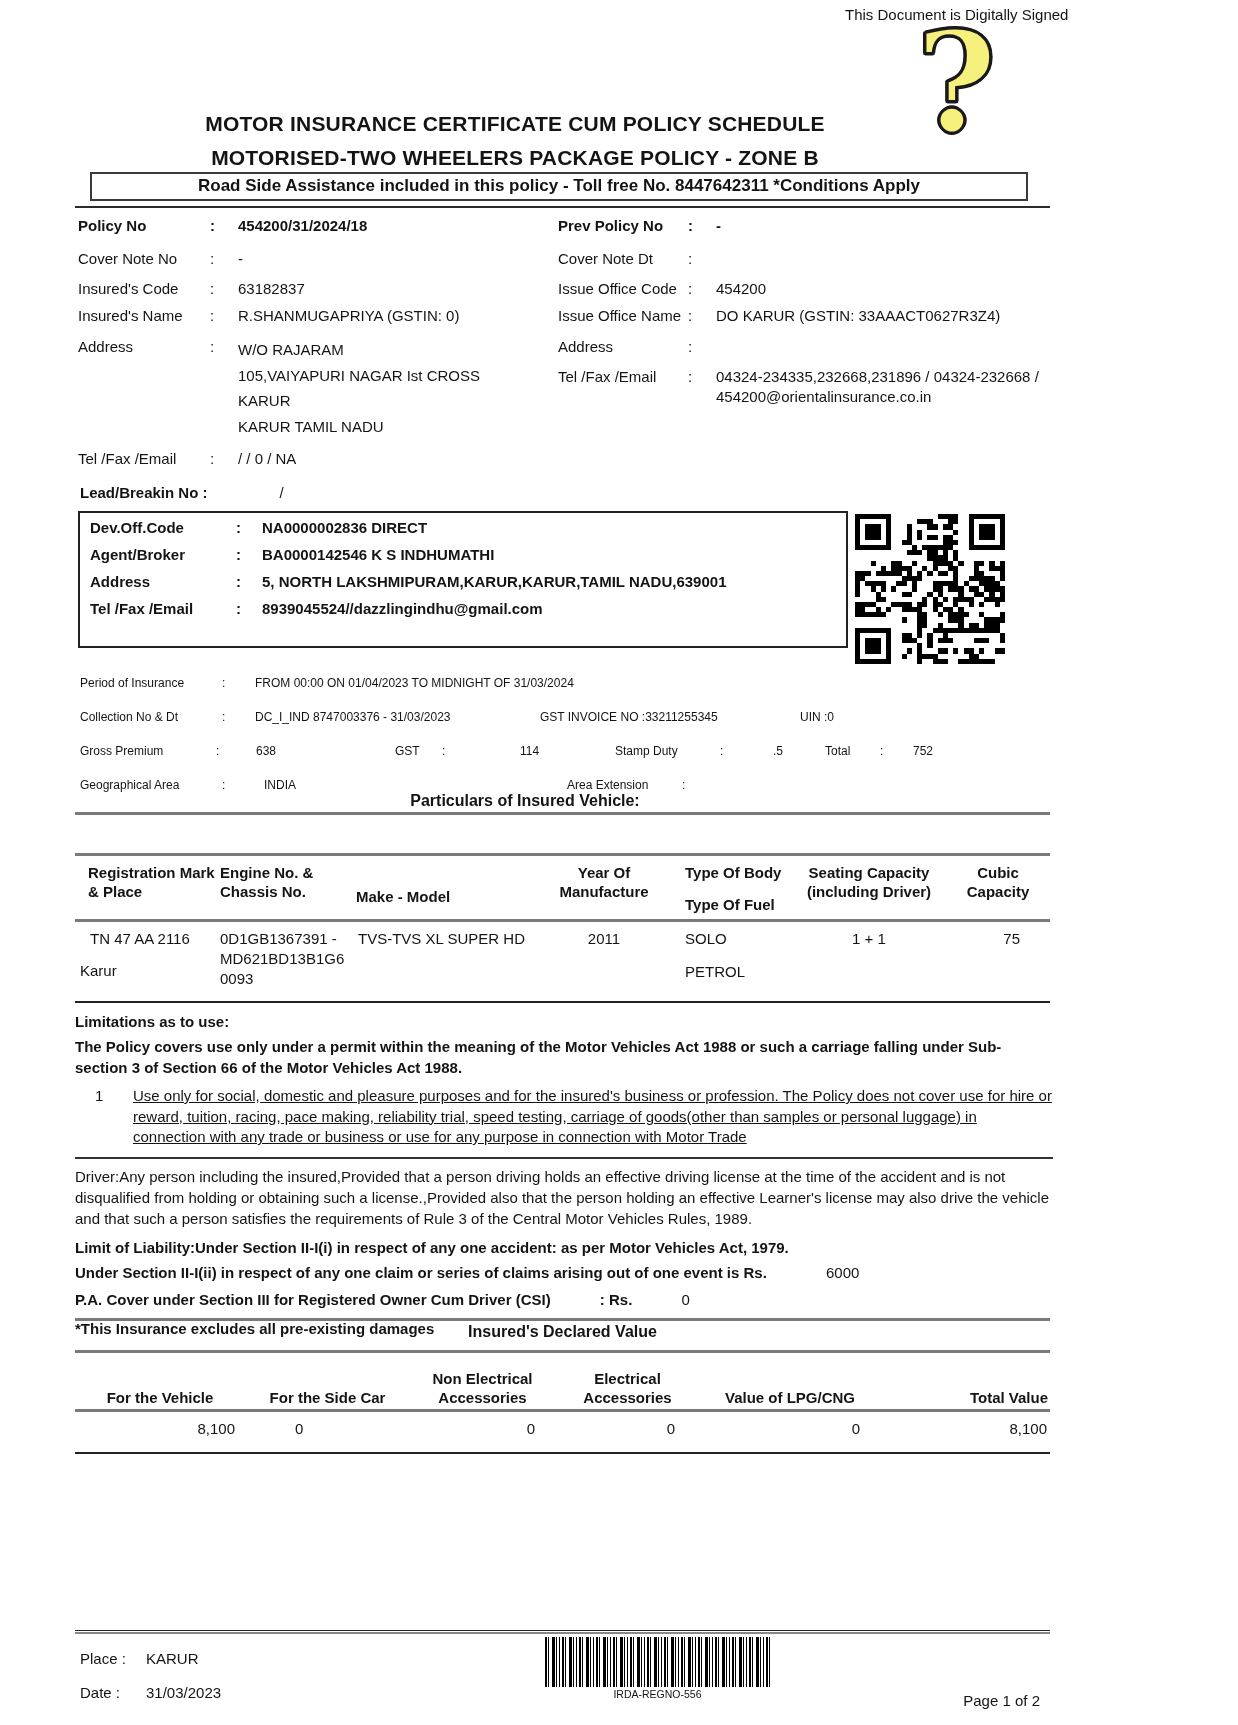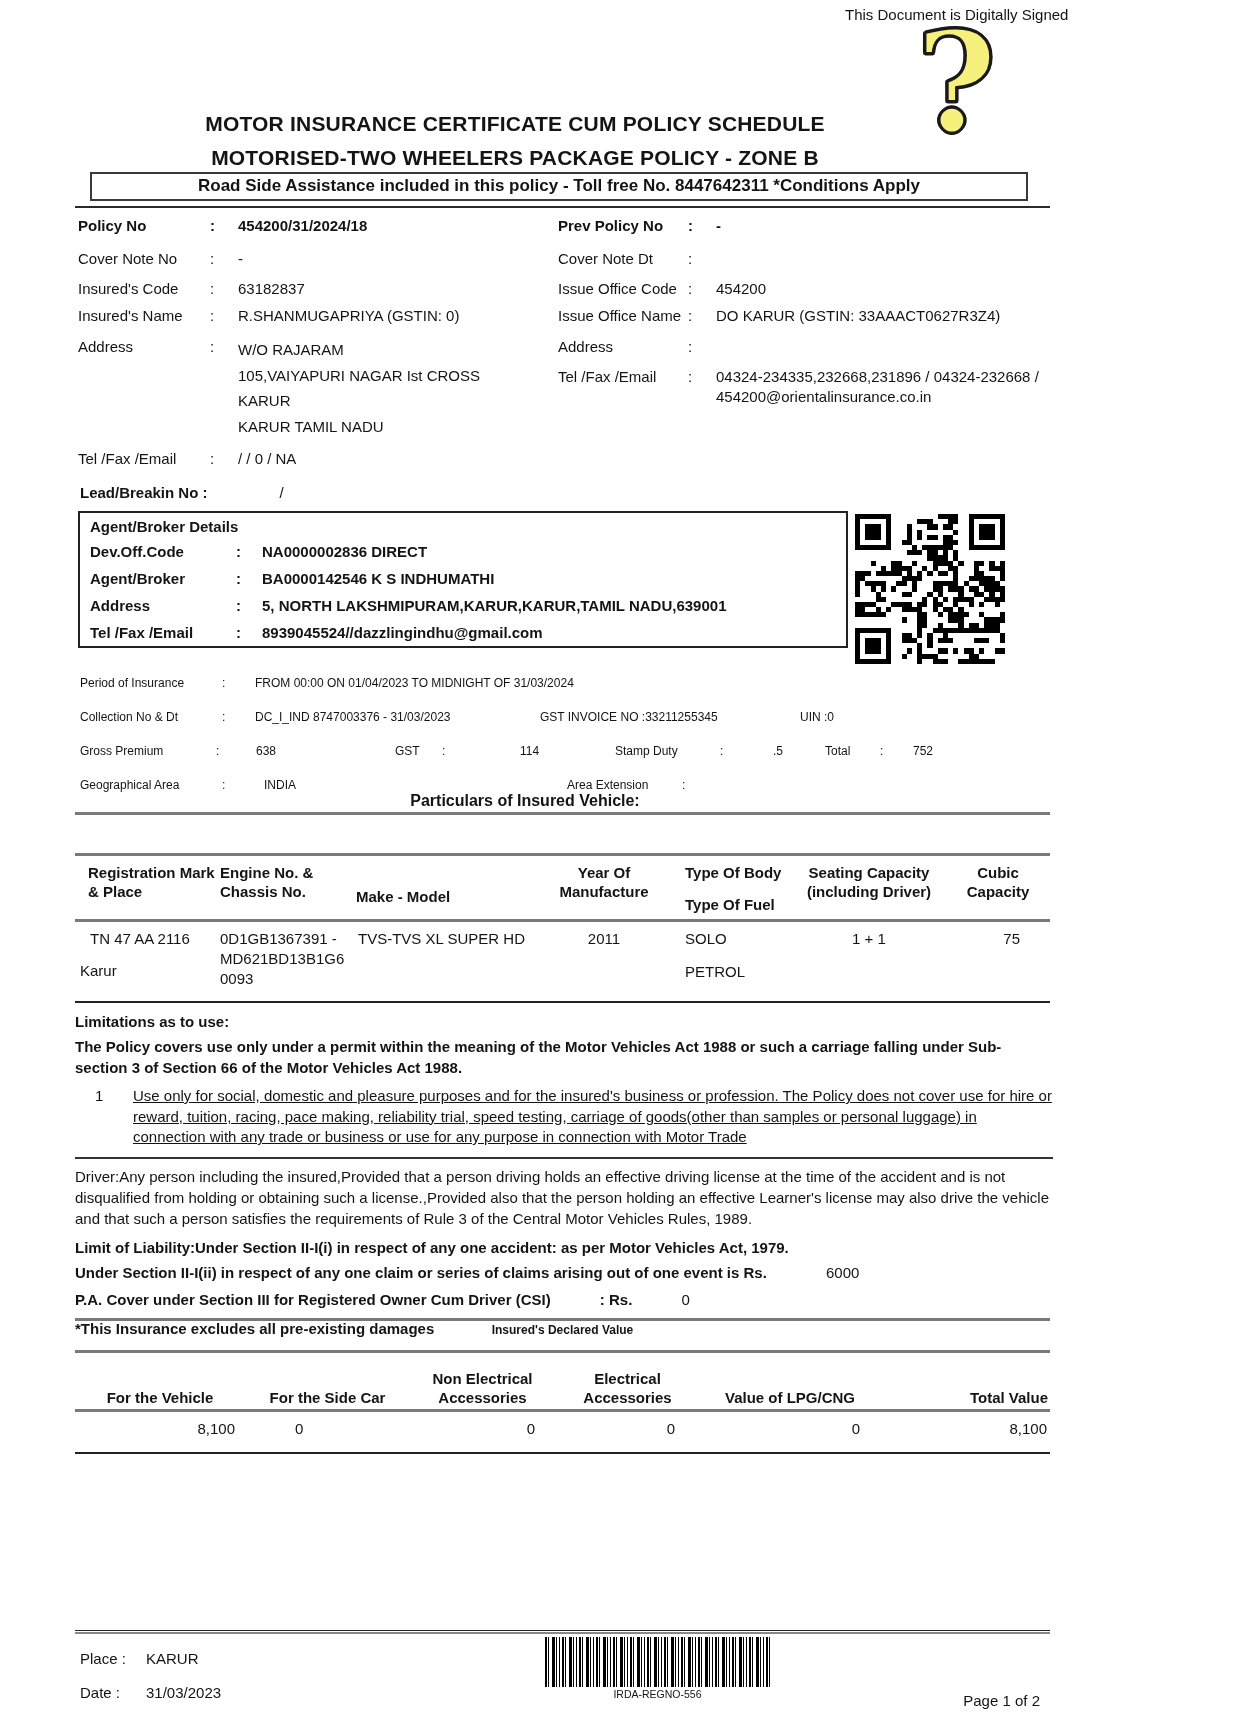--- a/index.html
+++ b/index.html
@@ -88,21 +88,21 @@
   .liab1{margin-top:10px;font-weight:bold;}
   .liab2{margin-top:8px;font-weight:bold;}
   .liab2 .val{font-weight:normal;margin-left:55px;}
   .pa{margin-top:10px;font-weight:bold;}
   .pa .sep{margin-left:45px;}
   .pa .val{font-weight:normal;margin-left:45px;}
   .note{margin-top:12px;font-weight:bold;}
 
   
   #rule-f{top:1318px;height:3px;background:#7a7a7a;}
-  #idv-title{left:75px;top:1323px;width:975px;font-size:12px;}
+  #idv-title{left:75px;top:1323px;width:975px;font-size:16px;}
   #rule-g{top:1350px;height:3px;background:#7a7a7a;}
   #idv-head{left:75px;top:1357px;width:975px;display:flex;align-items:flex-end;
             font-size:15px;font-weight:bold;line-height:19px;height:50px;}
   #idv-head .cell{display:flex;align-items:flex-end;justify-content:center;text-align:center;}
   .ic1{width:170px}.ic2{width:165px}.ic3{width:145px}.ic4{width:145px}.ic5{width:180px}.ic6{width:170px}
   #idv-head .ic6{justify-content:flex-end;padding-right:2px;box-sizing:border-box;}
   #rule-h{top:1409px;height:3px;background:#7a7a7a;}
   #idv-vals{left:75px;top:1420px;width:975px;display:flex;font-size:15px;}
   #idv-vals div{box-sizing:border-box;}
   #idv-vals .ic1{text-align:right;padding-right:10px;}
@@ -208,21 +208,20 @@
       </div>
     </div>
   </div>
 
   <div class="abs" id="lead">
     <span class="b">Lead/Breakin No :</span>
     <span class="v">/</span>
   </div>
 
   <div class="abs" id="agent-box">
-    <div id="agent-title">Agent/Broker Details</div>
     <div class="ag">
       <span class="l">Dev.Off.Code</span>
       <span class="c">:</span>
       <span class="v">NA0000002836 DIRECT</span>
     </div>
     <div class="ag">
       <span class="l">Agent/Broker</span>
       <span class="c">:</span>
       <span class="v">BA0000142546 K S INDHUMATHI</span>
     </div>

